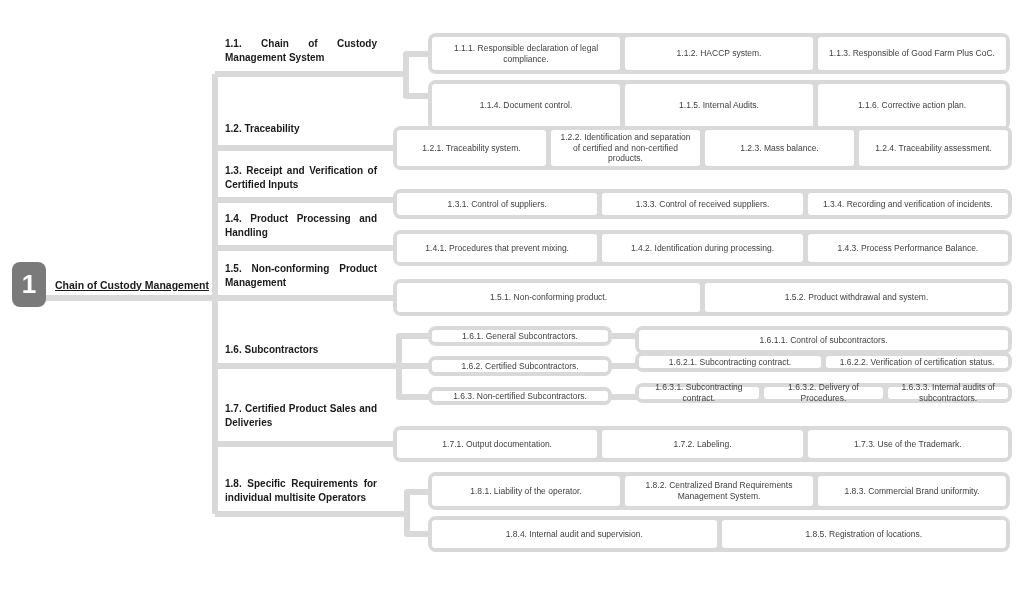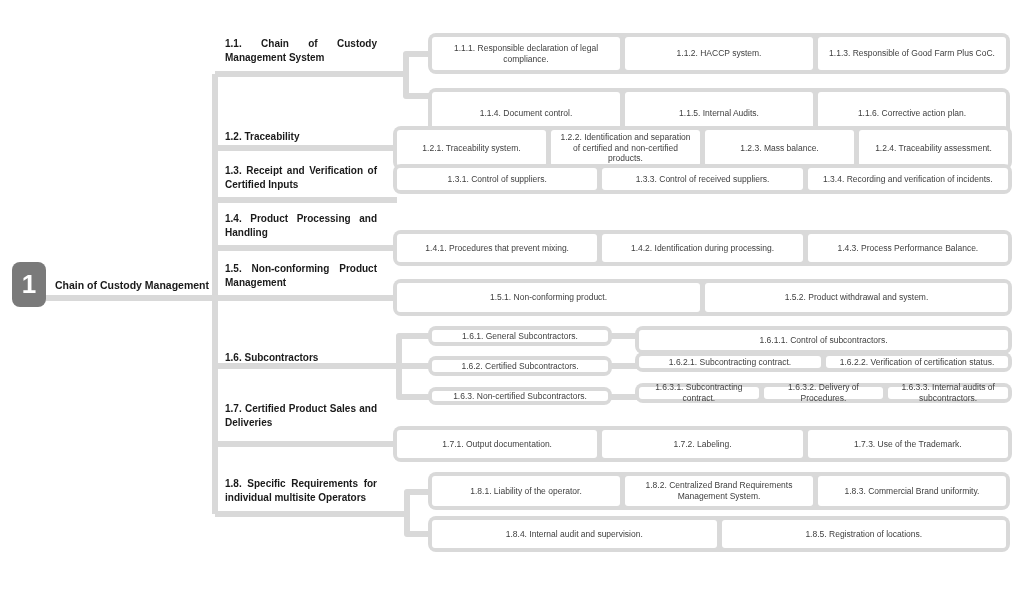--- a/index.html
+++ b/index.html
@@ -14,29 +14,29 @@
   }
   .cell{
     flex:1;background:#ffffff;border-radius:3px;display:flex;align-items:center;
     justify-content:center;text-align:center;font-size:8.5px;line-height:1.25;
     color:#404040;padding:1px 6px;box-sizing:border-box;
   }
   .heading{
     position:absolute;left:225px;width:152px;font-size:10px;font-weight:bold;
     color:#1a1a1a;line-height:13.5px;text-align:justify;text-align-last:left;
   }
-  .single{text-align:left;margin-top:8px;}
+  .single{text-align:left;}
   #root-box{
     position:absolute;left:12px;top:262px;width:34px;height:45px;border-radius:8px;
     background:#7a7a7a;color:#ffffff;font-size:26px;font-weight:bold;
     display:flex;align-items:center;justify-content:center;
   }
   #root-label{
     position:absolute;left:55px;top:262px;height:45px;width:170px;display:flex;
-    align-items:center;font-size:10.5px;font-weight:bold;color:#1a1a1a;white-space:nowrap;
+    align-items:center;font-size:10.5px;font-weight:bold;color:#1a1a1a;white-space:nowrap;text-decoration:underline;
   }
 </style>
 </head>
 <body>
 
 <div id="canvas">
 
   <svg id="wires" viewBox="0 0 1024 589" xmlns="http://www.w3.org/2000/svg">
     <g fill="none" stroke="#d9d9d9" stroke-width="6" stroke-linejoin="round">
       <path d="M44 298 H395"></path>
@@ -67,34 +67,34 @@
   <div class="heading" style="top:262px">1.5. Non-conforming Product Management</div>
   <div class="heading single" style="top:343px">1.6. Subcontractors</div>
   <div class="heading" style="top:402px">1.7. Certified Product Sales and Deliveries</div>
   <div class="heading" style="top:477px">1.8. Specific Requirements for individual multisite Operators</div>
 
   <div class="grp" style="left:428px;top:33px;width:582px;height:41px">
     <div class="cell">1.1.1. Responsible declaration of legal compliance.</div>
     <div class="cell">1.1.2. HACCP system.</div>
     <div class="cell">1.1.3. Responsible of Good Farm Plus CoC.</div>
   </div>
-  <div class="grp" style="left:428px;top:88px;width:582px;height:51px">
+  <div class="grp" style="left:428px;top:80px;width:582px;height:51px">
     <div class="cell">1.1.4. Document control.</div>
     <div class="cell">1.1.5. Internal Audits.</div>
     <div class="cell">1.1.6. Corrective action plan.</div>
   </div>
 
   <div class="grp" style="left:393px;top:126px;width:619px;height:44px">
     <div class="cell">1.2.1. Traceability system.</div>
     <div class="cell">1.2.2. Identification and separation of certified and non-certified products.</div>
     <div class="cell">1.2.3. Mass balance.</div>
     <div class="cell">1.2.4. Traceability assessment.</div>
   </div>
 
-  <div class="grp" style="left:393px;top:164px;width:619px;height:30px">
+  <div class="grp" style="left:393px;top:189px;width:619px;height:30px">
     <div class="cell">1.3.1. Control of suppliers.</div>
     <div class="cell">1.3.3. Control of received suppliers.</div>
     <div class="cell">1.3.4. Recording and verification of incidents.</div>
   </div>
 
   <div class="grp" style="left:393px;top:230px;width:619px;height:36px">
     <div class="cell">1.4.1. Procedures that prevent mixing.</div>
     <div class="cell">1.4.2. Identification during processing.</div>
     <div class="cell">1.4.3. Process Performance Balance.</div>
   </div>

